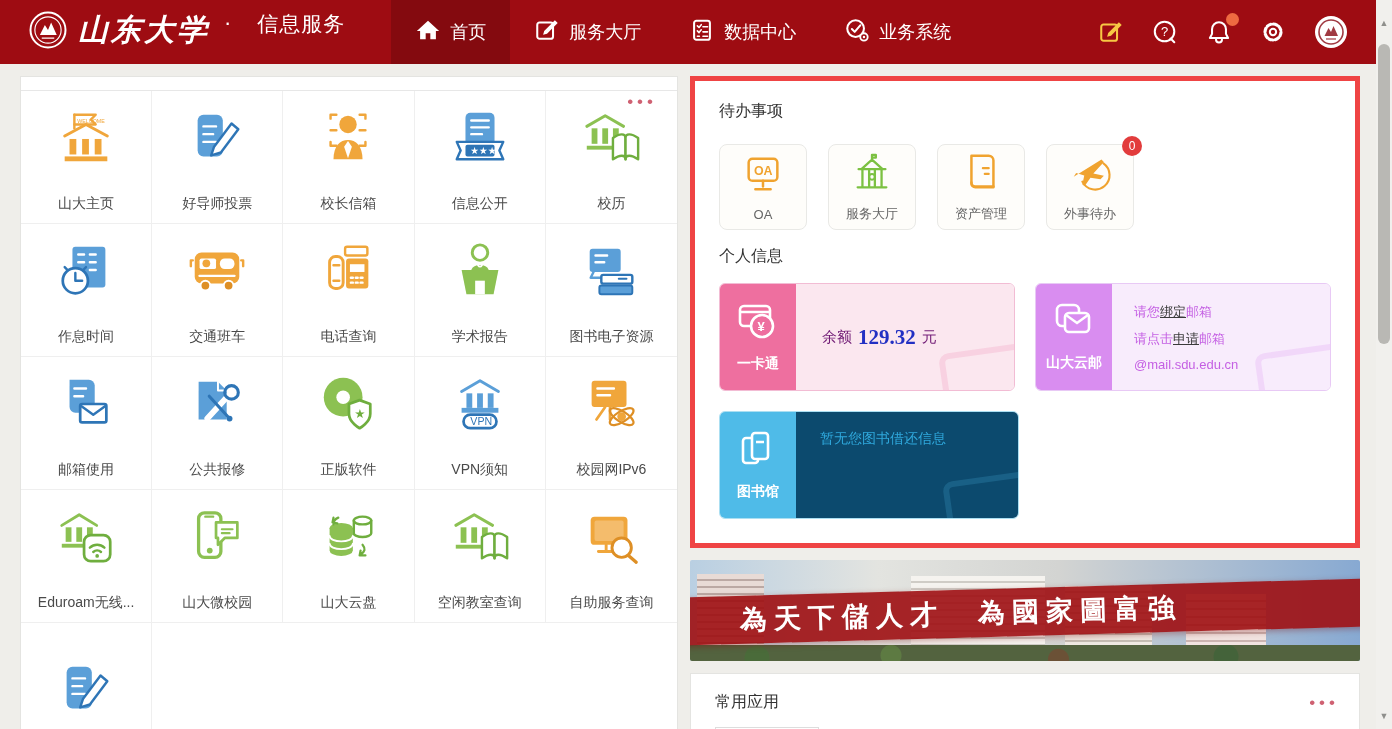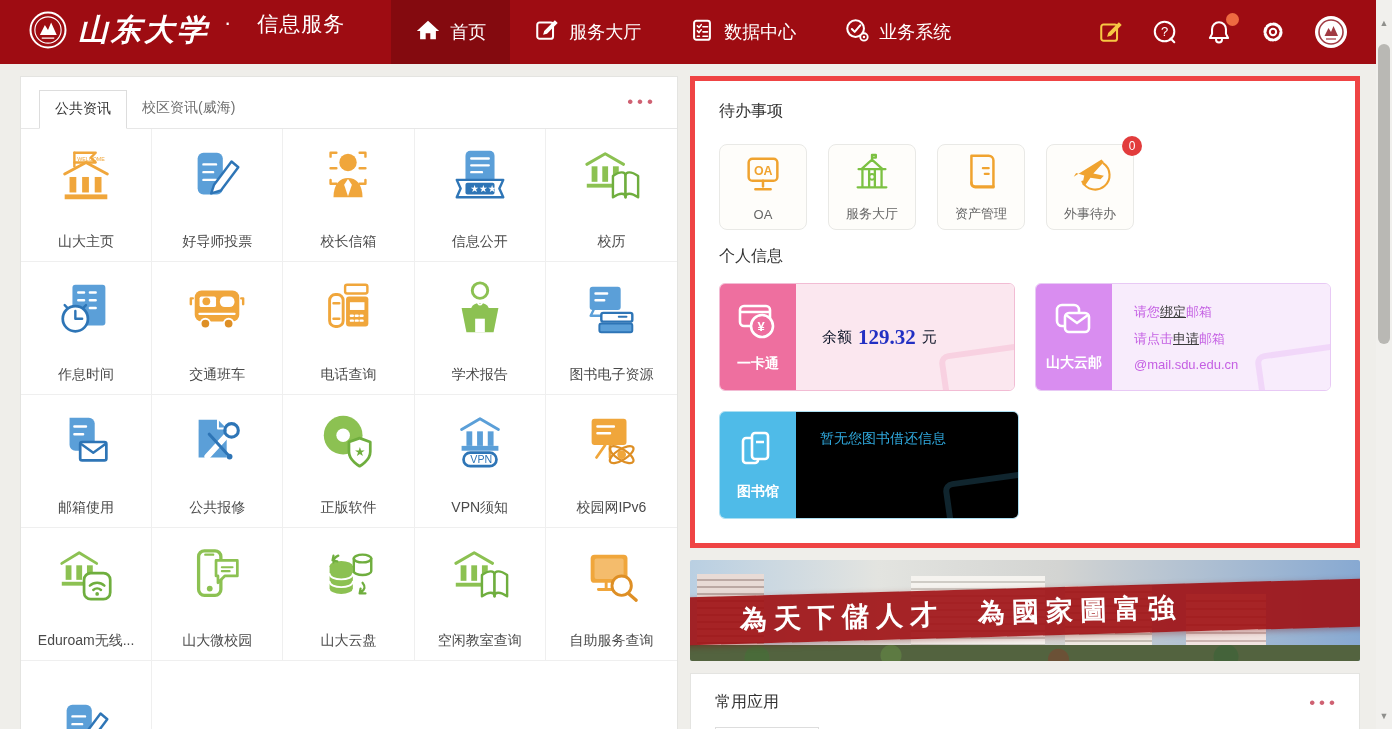--- a/index.html
+++ b/index.html
@@ -62,34 +62,34 @@
   .info-card .strip { width:76px; flex:none; display:flex; flex-direction:column;
     align-items:center; justify-content:center; gap:8px; color:#fff; }
   .info-card .strip .sname { font-size:14px; font-weight:bold; margin-top:2px; }
   .info-card .body { flex:1; position:relative; }
   .wm { position:absolute; right:-18px; bottom:-22px; width:90px; height:64px;
     border:6px solid rgba(255,255,255,.55); border-radius:10px; transform:rotate(-8deg); }
 
   .ecard { border:1px solid #f2bcd4; }
   .ecard .strip { background:#ee6f9f; }
   .ecard .body { background:#fbe7ef; display:flex; align-items:center; padding-left:26px; }
-  .ecard .blabel { color:#0f172a; font-size:15px; }
+  .ecard .blabel { color:#701a75; font-size:15px; }
   .ecard .amount { color:#2230c3; font-size:21px; font-weight:bold;
     font-family:"Liberation Serif", serif; margin:0 6px; }
 
   .mailcard { border:1px solid #e8c9f5; }
   .mailcard .strip { background:#d98df0; }
   .mailcard .body { background:#f8ecfc; display:flex; flex-direction:column;
     justify-content:center; gap:9px; padding-left:22px; font-size:13px; color:#c45fe3; }
   .mailcard a { color:#3a3a3a; text-decoration:underline; }
 
   .librow { margin-top:20px; }
   .libcard { border:1px solid #abdff2; }
   .libcard .strip { background:#4fbbe8; }
-  .libcard .body { background:#000000; padding:18px 0 0 24px; font-size:14px; color:#2fa8dc; }
+  .libcard .body { background:#0c4a6e; padding:18px 0 0 24px; font-size:14px; color:#2fa8dc; }
 
   
   .banner { position:relative; margin-top:12px; height:101px; overflow:hidden;
     border-radius:2px; cursor:pointer; }
   .sky { position:absolute; inset:0;
     background:linear-gradient(90deg,#b9cfe2 0%,#e3e4e0 28%,#d3d4d2 55%,#87a9d2 100%); }
   .bld { position:absolute; background:repeating-linear-gradient(#f5f3ef 0 5px,#cfccc6 5px 7px); }
   .bld.b1 { left:1%; top:14%; width:10%; height:86%; background:repeating-linear-gradient(#e8dbd6 0 5px,#bba9a4 5px 7px); }
   .bld.b2 { left:33%; top:16%; width:20%; height:84%; }
   .bld.b3 { left:56%; top:26%; width:13%; height:74%; background:repeating-linear-gradient(#efe9e2 0 5px,#c5beb4 5px 7px); }
@@ -209,24 +209,20 @@
           <path d="M12 24 h10" stroke="#a03a42" stroke-width="1.2"></path>
         </svg>
       </div>
     </div>
 </header>
 
 <main>
 
   <section class="left-card">
     <div class="tabs-row">
-      <div style="display:flex" id="left-tabs">
-          <div class="tab active">公共资讯</div>
-          <div class="tab">校区资讯(威海)</div>
-        </div>
       <div class="dots">•••</div>
     </div>
     <div class="grid" id="app-grid">
         <div class="cell">
           <span><svg width="62" height="62" viewBox="0 0 64 64" fill="none" stroke-linecap="round" stroke-linejoin="round">
               <path d="M20 8 h22 l-5 5 5 5 h-22" fill="#fff" stroke="#F0A63B" stroke-width="2.5"></path>
               <text x="23" y="16" font-size="5.5" fill="#F0A63B">WELCOME</text>
               <path d="M20 8 v14" stroke="#F0A63B" stroke-width="2.5"></path>
               <path d="M10 30 L32 18 L54 30" stroke="#F0A63B" stroke-width="3"></path>
               <rect x="15" y="33" width="7" height="16" fill="#F0A63B"></rect>

